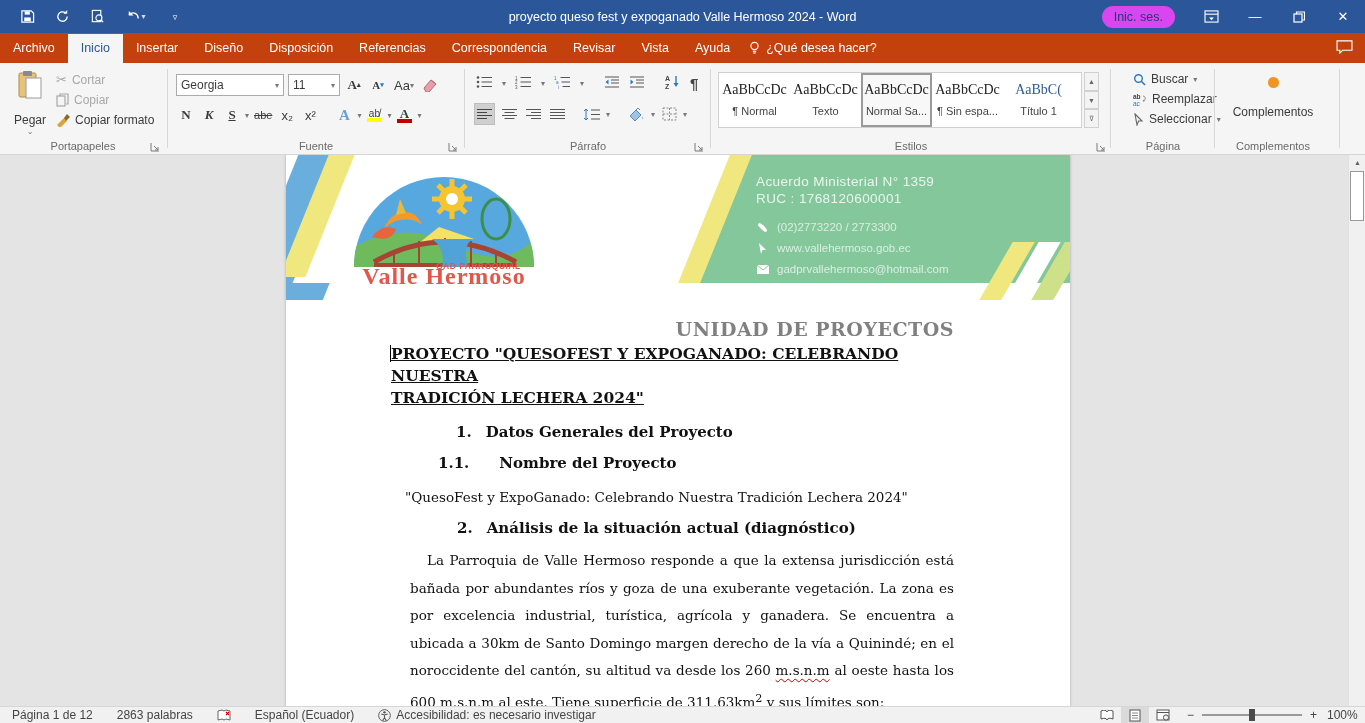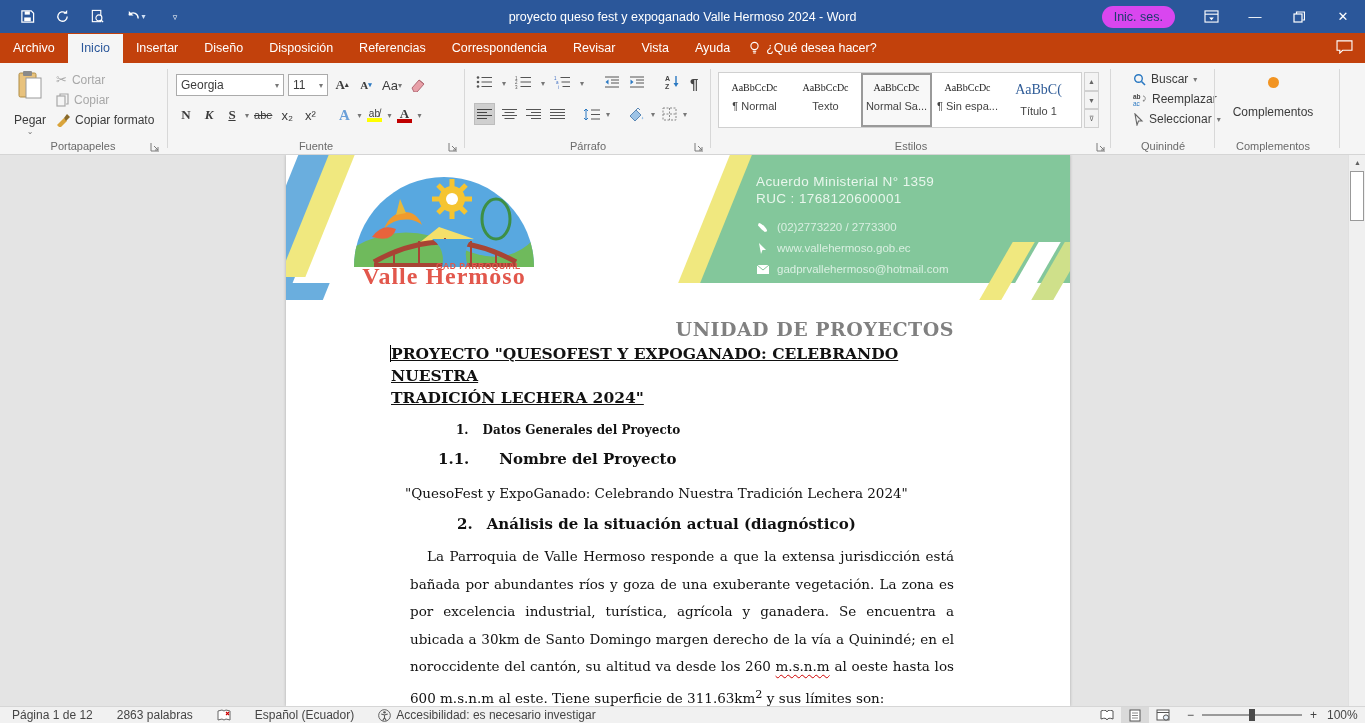--- a/index.html
+++ b/index.html
@@ -35,21 +35,21 @@
   .bigbtn { position:absolute; left:8px; top:7px; width:44px; height:76px; text-align:center; font-size:12px; color:#3b3b3b; }
   .combo { display:inline-flex; align-items:center; justify-content:space-between; background:#fff; border:1px solid #ababab; height:22px; padding:0 4px; font-size:12px; }
   .fmt-btn { display:inline-flex; align-items:center; justify-content:center; height:22px; min-width:20px; padding:0 2px; font-size:13px; }
   .pressed { background:#cfcfcf; border:1px solid #bdbdbd; }
   .bold-g { font-weight:bold; font-family:"Liberation Serif", serif; }
   .stack { position:absolute; display:flex; flex-direction:column; gap:6px; }
 
   
   .gallery { position:absolute; left:6px; top:9px; width:364px; height:56px; background:#fff; border:1px solid #d0d0d0; display:flex; }
   .style-item { width:71px; padding-top:9px; text-align:center; cursor:default; }
-  .style-item .prev { font-family:"Liberation Serif", serif; font-size:10px; color:#222; white-space:nowrap; overflow:hidden; }
+  .style-item .prev { font-family:"Liberation Serif", serif; font-size:14px; color:#222; white-space:nowrap; overflow:hidden; }
   .style-item .nm { font-size:11px; color:#444; margin-top:7px; white-space:nowrap; overflow:hidden; }
   .style-item.selected { border:2px solid #9a9a9a; padding-top:7px; background:#f8f8f8; }
   .style-item.title1 .prev { color:#2e5b97; font-size:14px; }
   .gal-scroll { position:absolute; left:372px; top:9px; width:15px; height:56px; display:flex; flex-direction:column; }
   .gal-scroll > div { flex:1; border:1px solid #d0d0d0; background:#f3f3f3; font-size:7px; color:#666; display:flex; align-items:center; justify-content:center; }
 
   
   .canvas { position:absolute; left:0; top:155px; width:1348px; height:551px; background:#e4e4e4; overflow:hidden; }
   .page { position:absolute; left:286px; top:0; width:784px; height:551px; background:#fff; box-shadow:0 0 3px rgba(0,0,0,0.25); }
 
@@ -73,21 +73,21 @@
   .logo svg { display:block; }
   .logo-name { position:absolute; left:0px; top:96px; width:200px; text-align:center; font-family:"Liberation Serif", serif; font-weight:bold; font-size:24px; color:#e2574c; letter-spacing:1px; }
   .logo-sub { position:absolute; left:92px; top:94px; font-size:8.5px; font-weight:bold; color:#e2574c; letter-spacing:0.5px; }
 
   
   .doc-body { position:absolute; left:0; top:145px; width:781px; padding:0 113px 0 105px; font-family:"DejaVu Serif", "Liberation Serif", serif; color:#111; }
   .unit-title { text-align:right; font-size:19px; font-weight:bold; color:#808080; margin-top:18px; letter-spacing:0.5px; }
   .doc-title { font-size:15.5px; font-weight:bold; text-decoration:underline; line-height:22px; margin-top:3px; position:relative; }
   .caret { position:absolute; left:-1px; top:2px; width:1px; height:17px; background:#000; }
   .h-num { font-weight:bold; }
-  .h1 { font-size:12px; font-weight:bold; margin-top:14px; padding-left:65px; }
+  .h1 { font-size:15px; font-weight:bold; margin-top:14px; padding-left:65px; }
   .h2 { font-size:15px; font-weight:bold; margin-top:13px; padding-left:47px; }
   .quote { font-size:13.5px; margin-top:17px; padding-left:14px; }
   .h3 { font-size:15px; font-weight:bold; margin-top:14px; padding-left:66px; }
   .para { font-size:13.5px; margin-top:10px; padding-left:19px; text-align:justify; line-height:27.5px; }
   .para .ind { display:inline-block; width:17px; }
   .spell { text-decoration:underline wavy #c00 1px; text-underline-offset:3px; }
   .tabsp { display:inline-block; width:14px; }
 
   
   .vscroll { position:absolute; right:0; top:155px; width:17px; height:551px; background:#f0f0f0; border-left:1px solid #e0e0e0; }
@@ -229,21 +229,21 @@
           </svg></span>
     </div>
     <div class="rgsep" style="left:167px;"></div>
 
     <div class="rgroup" style="left:168px; width:296px;">
       <div style="position:absolute; left:8px; top:11px; display:flex; gap:4px; align-items:center;">
         <span class="combo" style="width:108px;">
             <span>Georgia</span>
             <span class="chev">▾</span>
           </span>
-        <span class="combo" style="width:40px;">
+        <span class="combo" style="width:52px;">
             <span>11</span>
             <span class="chev">▾</span>
           </span>
         <span class="fmt-btn bold-g">A<sup style="font-size:7px;">▴</sup></span>
         <span class="fmt-btn bold-g" style="font-size:11px;">A<sup style="font-size:7px; color:#2b79c2;">▾</sup></span>
         <span class="fmt-btn">Aa<span class="chev">▾</span></span>
         <span class="fmt-btn">
             <svg width="16" height="14" viewBox="0 0 16 14">
               <path d="M2 10l7-8 5 4-7 8H4z" fill="#e8a0a8" stroke="#b06a74"></path>
               <path d="M9 2l5 4" stroke="#b06a74"></path>
@@ -458,21 +458,21 @@
             <span>Reemplazar</span>
           </span>
         <span class="rbtn">
             <svg width="11" height="13" viewBox="0 0 11 13">
               <path d="M2 1l7 7H5.5L4 12z" fill="none" stroke="#666" stroke-width="1.1"></path>
             </svg>
             <span>Seleccionar</span>
             <span class="chev">▾</span>
           </span>
       </div>
-      <div class="glabel">Quinindé</div>
+      <div class="glabel">Página</div>
     </div>
     <div class="rgsep" style="left:1214px;"></div>
 
     <div class="rgroup" style="left:1212px; width:122px;">
       <div style="position:absolute; left:0; right:0; top:14px; text-align:center;">
         <span style="display:inline-block; width:11px; height:11px; border-radius:50%; background:#f29422;"></span>
         <div style="margin-top:14px; font-size:12px; color:#3b3b3b;">Complementos</div>
       </div>
       <div class="glabel">Complementos</div>
     </div>

